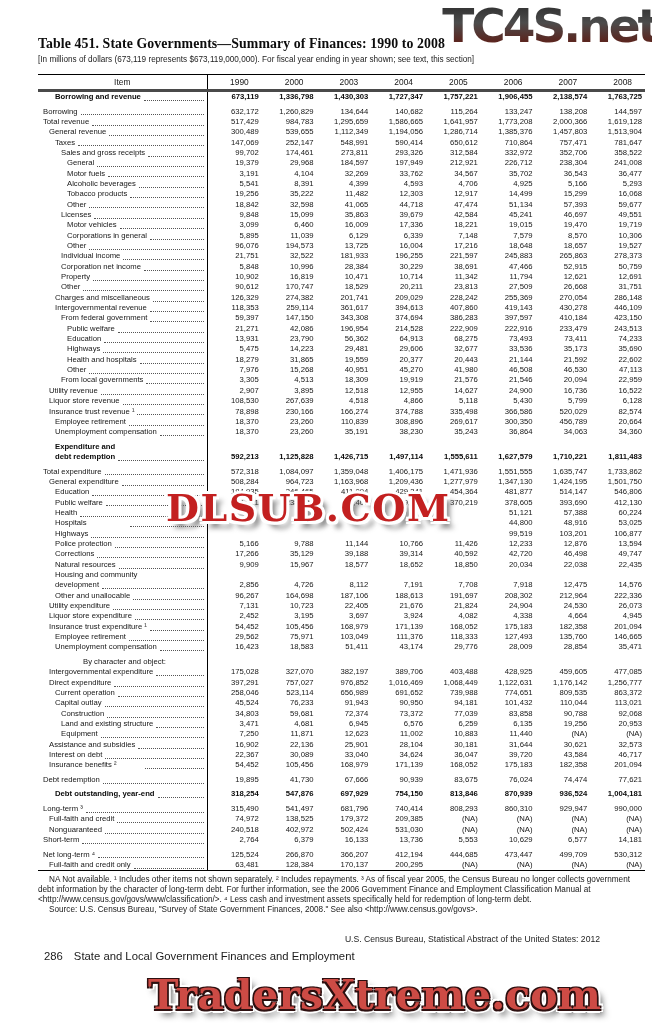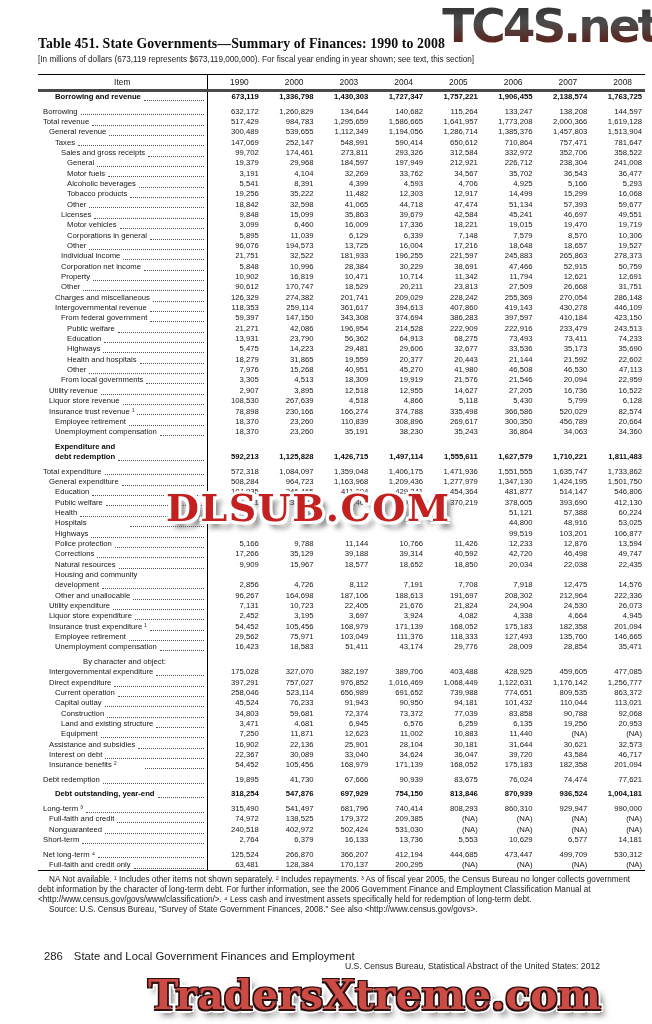--- a/index.html
+++ b/index.html
@@ -25,21 +25,21 @@
   tr.boldrow td{font-weight:700;color:#0a0a0a;}
   .item-flex{display:flex;align-items:flex-end;}
   .lbl{white-space:nowrap;}
   .leader{flex:1 1 auto;min-width:3px;border-bottom:1.3px dotted #555;margin:0 3px 1.5px 3px;height:1px;}
 
   .footnotes{margin-top:4px;font-size:8.2px;line-height:10px;color:#1a1a1a;}
   .footnotes p{margin:0;text-indent:11px;}
 
   .pagefoot{position:absolute;left:44px;top:950px;font-size:11.3px;color:#1b1b1b;}
   .pagefoot .pnum{margin-right:11px;}
-  .edition{position:absolute;right:52px;top:961px;font-size:8.6px;color:#1b1b1b;padding-left:45px;}
+  .edition{position:absolute;right:52px;top:934px;font-size:8.6px;color:#1b1b1b;padding-left:45px;}
 
   .wm{position:absolute;pointer-events:none;}
   .wm-top{top:-2px;right:-5px;font-family:"DejaVu Sans",sans-serif;font-weight:900;font-size:47px;
           letter-spacing:-3px;
           background:linear-gradient(180deg,#2f2f2f 12%,#4c4c4c 45%,#5a2620 78%,#7c3b2d 100%);
           -webkit-background-clip:text;background-clip:text;color:transparent;}
   .wm-mid{top:485px;left:166px;font-family:"DejaVu Serif",serif;font-weight:900;font-size:38px;
           letter-spacing:1.5px;color:#c32020;
           text-shadow:-2.5px -2.5px 0 #fff,2.5px -2.5px 0 #fff,-2.5px 2.5px 0 #fff,2.5px 2.5px 0 #fff,
                       -3px 0 0 #fff,3px 0 0 #fff,0 3px 0 #fff,0 -3px 0 #fff,
@@ -538,21 +538,21 @@
               <div class="item-flex" style="padding-left: 6px;">
                 <span class="lbl">Utility revenue</span>
                 <span class="leader"></span>
               </div>
             </td>
             <td class="num vr">2,907</td>
             <td class="num">3,895</td>
             <td class="num">12,518</td>
             <td class="num">12,955</td>
             <td class="num">14,627</td>
-            <td class="num">27,205</td>
+            <td class="num">24,900</td>
             <td class="num">16,736</td>
             <td class="num">16,522</td>
           </tr>
           <tr>
             <td class="item-c">
               <div class="item-flex" style="padding-left: 6px;">
                 <span class="lbl">Liquor store revenue</span>
                 <span class="leader"></span>
               </div>
             </td>

